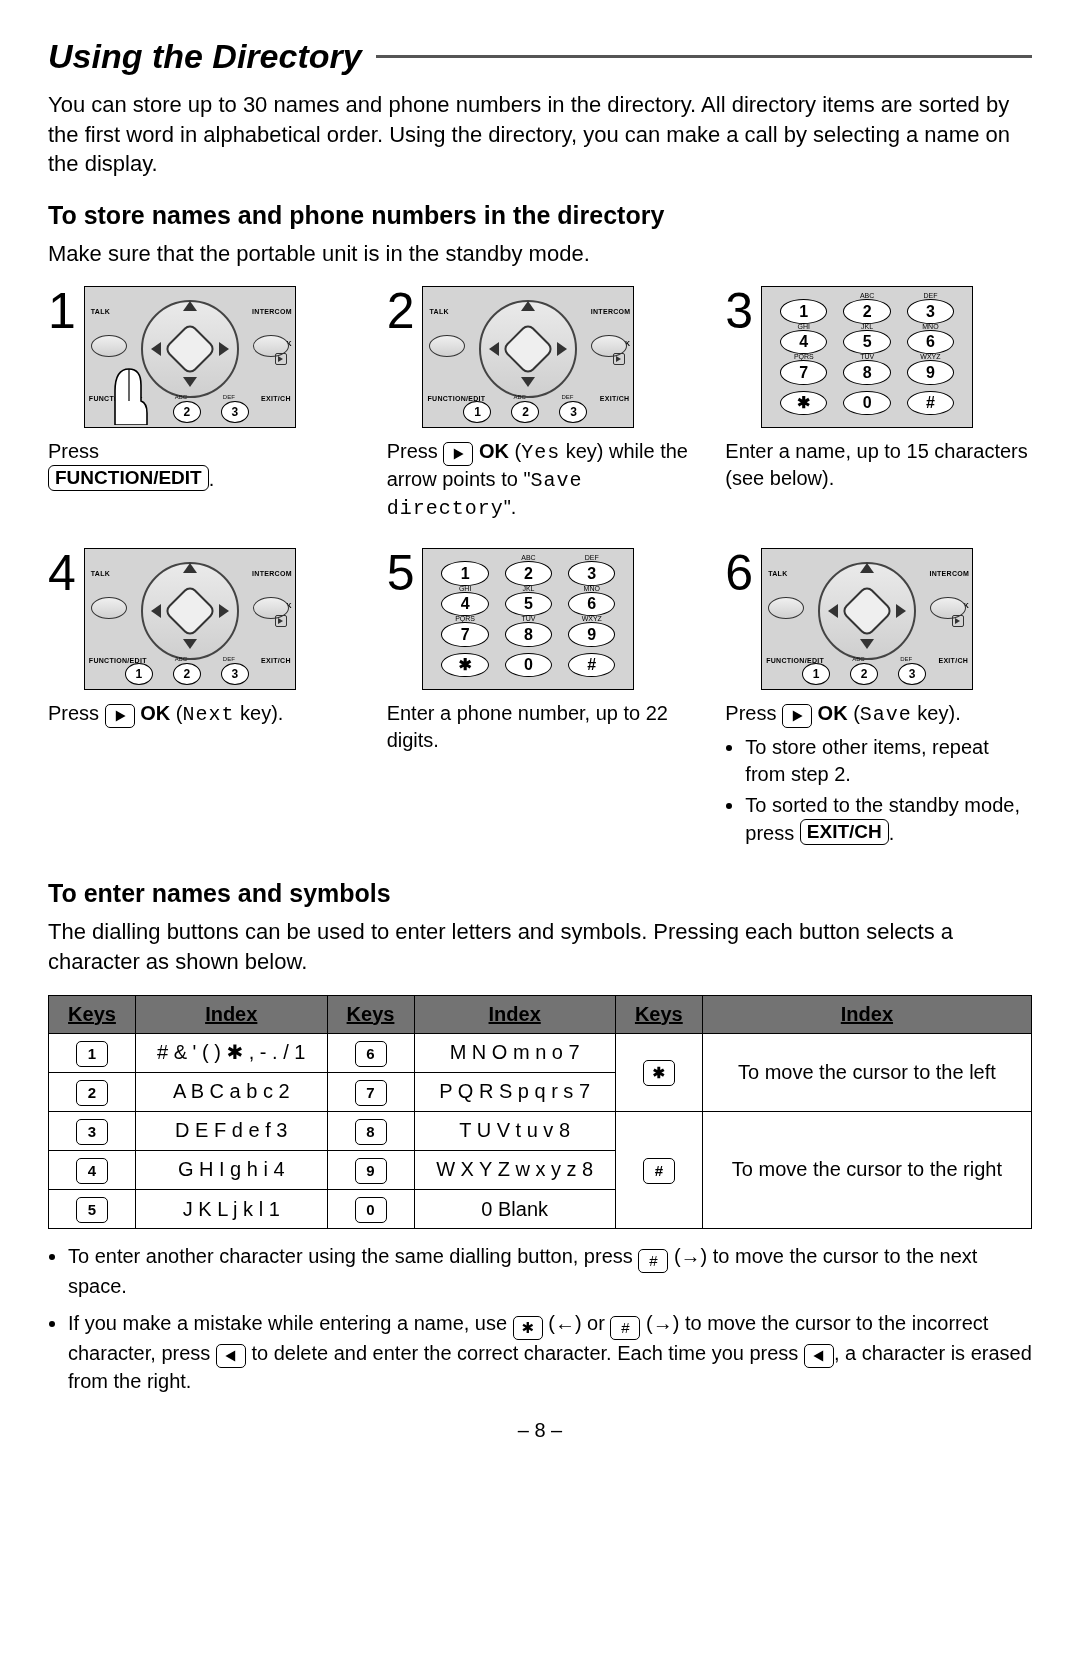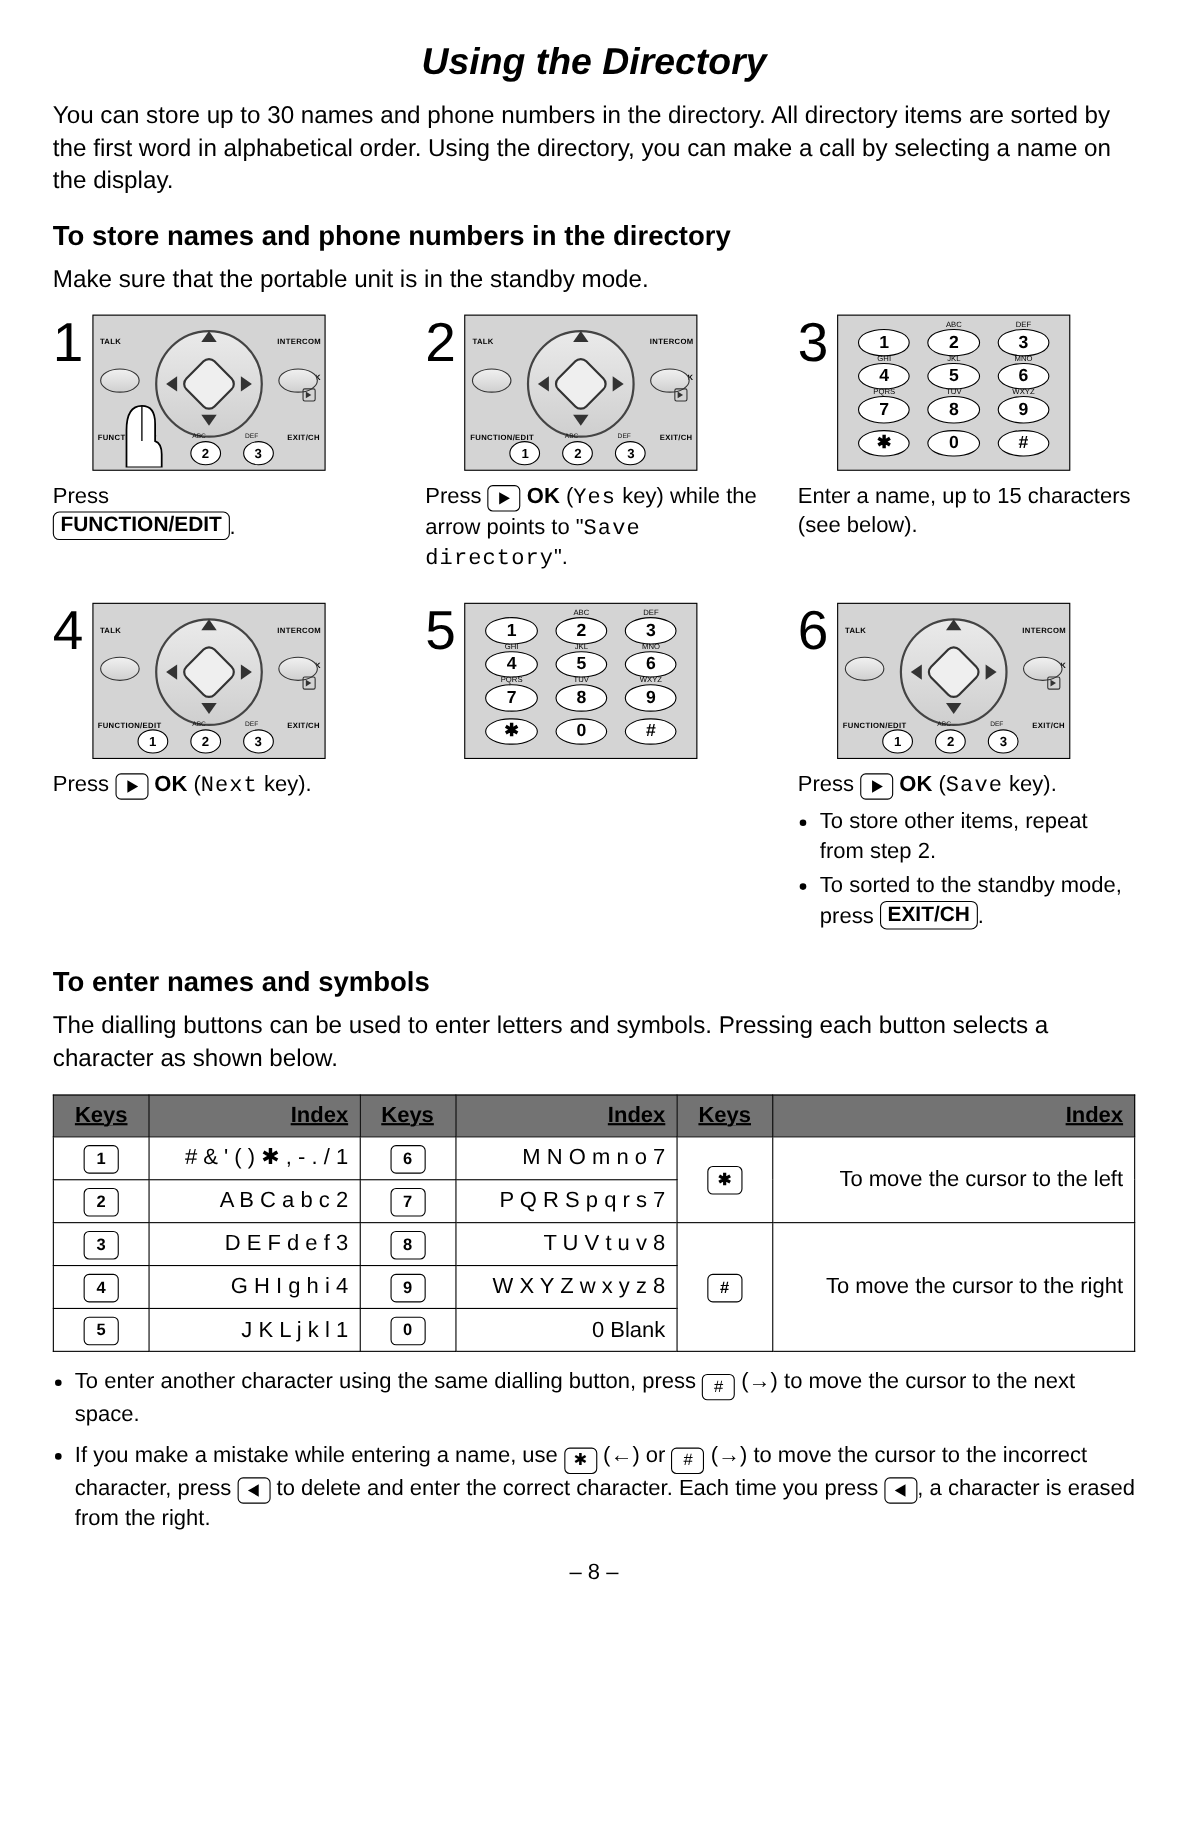--- a/index.html
+++ b/index.html
@@ -1,37 +1,37 @@
 <!DOCTYPE html>
 <html><head>
 <meta charset="utf-8">
 <style>
   html,body{margin:0;padding:0;background:#fff;}
   body{font-family:Helvetica,Arial,sans-serif;font-size:22px;line-height:1.35;color:#000;
        width:1080px;margin:0 auto;padding:34px 48px 40px 48px;box-sizing:border-box;}
   h1.section-title{font-style:italic;font-weight:bold;font-size:34px;margin:0 0 10px 0;
-       display:flex;align-items:center;white-space:nowrap;flex-direction:column;}
+       display:flex;align-items:center;white-space:nowrap;}
   h1.section-title .rule{flex:1;height:3px;background:#555;margin-left:14px;}
   p{margin:0 0 18px 0;}
   h2.sub{font-weight:bold;font-size:25px;margin:20px 0 6px 0;}
   .steps{display:grid;grid-template-columns:repeat(3,1fr);column-gap:32px;row-gap:26px;margin:18px 0 26px 0;}
   .step{display:flex;flex-direction:column;}
   .step-top{display:flex;align-items:flex-start;gap:8px;}
   .step-num{font-size:50px;line-height:1;font-weight:400;font-family:Helvetica,Arial,sans-serif;}
   .illus{border:1.5px solid #000;width:210px;height:140px;background:#d4d4d4;position:relative;overflow:hidden;}
   .caption{font-size:20px;margin-top:10px;line-height:1.35;}
   .keycap{display:inline-block;border:1.8px solid #000;border-radius:6px;padding:0 6px 0 6px;font-weight:bold;font-size:19px;line-height:1.25;vertical-align:2px;}
   .smallkey{display:inline-flex;align-items:center;justify-content:center;border:1.6px solid #000;border-radius:5px;width:28px;height:22px;font-size:15px;vertical-align:-3px;}
   .smallkey svg{width:14px;height:14px;}
   .mono{font-family:"Courier New",monospace;letter-spacing:1px;}
   ul.bullets{margin:6px 0 0 0;padding-left:20px;font-size:20px;}
   ul.bullets li{margin-bottom:4px;}
   
   table.keytab{border-collapse:collapse;width:100%;margin:10px 0 14px 0;font-size:20px;}
-  table.keytab th,table.keytab td{border:1px solid #000;padding:5px 10px;vertical-align:middle;text-align:right;}
+  table.keytab th,table.keytab td{border:1px solid #000;padding:5px 10px;vertical-align:middle;text-align:center;}
   table.keytab th{background:#737373;font-weight:bold;text-decoration:underline;}
   table.keytab th.kcol{width:66px;text-align:center;}
   table.keytab td.kcell{text-align:center;}
   table.keytab .numkey{display:inline-flex;align-items:center;justify-content:center;border:1.6px solid #000;border-radius:5px;width:30px;height:24px;font-size:15px;font-weight:bold;}
   ul.notes{margin:6px 0 0 0;padding-left:20px;font-size:20px;}
   ul.notes li{margin-bottom:10px;}
   .pageno{text-align:center;margin-top:22px;font-size:20px;}
   
   .hs{position:absolute;inset:0;}
   .hs .pad{position:absolute;left:50%;top:44%;transform:translate(-50%,-50%);width:94px;height:94px;border:2px solid #444;border-radius:50%;background:linear-gradient(#eaeaea,#cfcfcf);}
@@ -291,20 +291,21 @@
             </div>
           <div class="kbtn">
               <span>0</span>
             </div>
           <div class="kbtn">
               <span>#</span>
             </div>
         </div>
       </div>
     </div>
+    <div class="caption">Enter a phone number, up to 22 digits.</div>
   </div>
 
   <div class="step">
     <div class="step-top">
       <div class="step-num">6</div>
       <div class="illus">
         <div class="hs">
           <span class="lbl talk">TALK</span>
           <span class="lbl inter">INTERCOM</span>
           <span class="lbl fn">FUNCTION/EDIT</span>

